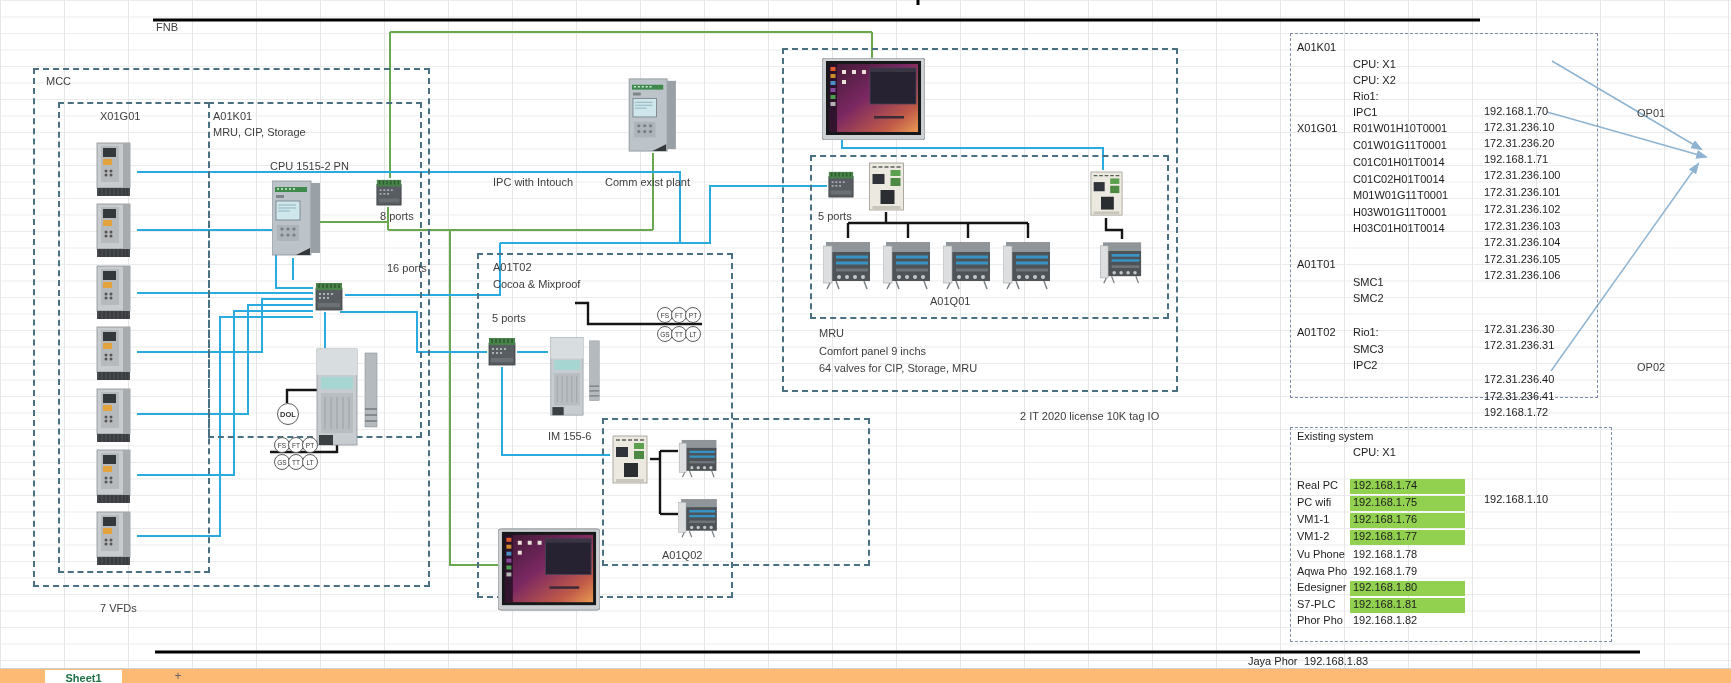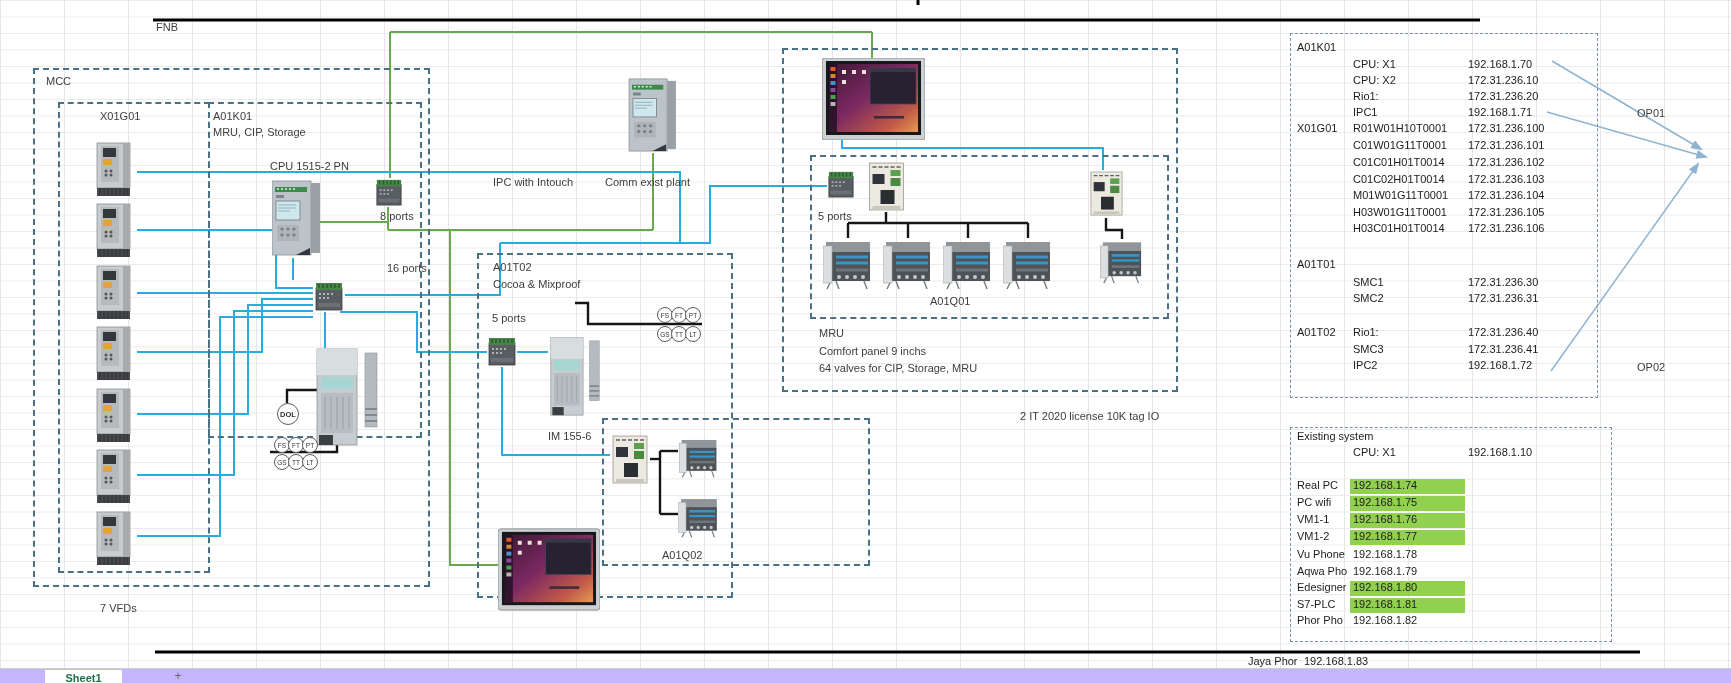--- a/index.html
+++ b/index.html
@@ -21,29 +21,29 @@
   .lb{fill:none;stroke:var(--blue);stroke-width:2;}
   .lk{fill:none;stroke:var(--black);stroke-width:2.4;}
   .rule{fill:none;stroke:#000;stroke-width:3;}
   .la{fill:none;stroke:var(--arrow);stroke-width:1.5;}
   .box{position:absolute;border:2px dashed var(--box);}
   .tbox{position:absolute;border:1px dashed var(--tborder);}
   .lbl{position:absolute;font-size:11px;color:#3d3d3d;white-space:nowrap;}
   .row{position:absolute;height:14px;font-size:11px;color:#1c1c1c;white-space:nowrap;}
   .t-g{position:absolute;left:7px;}
   .t-n{position:absolute;left:63px;}
-  .t-ip{position:absolute;left:178px;}
+  .t-ip{position:absolute;left:194px;margin-top:47px;}
   .c-lab{position:absolute;left:7px;}
   .c-ip{position:absolute;left:60px;padding-left:3px;width:112px;height:15px;}
   .c-ip.hl{background:var(--hl);}
   .dev{position:absolute;}
   .bubble{position:absolute;width:14px;height:14px;border:1px solid #5d5d5d;border-radius:50%;
     background:#fff;font-size:6.5px;color:#333;display:flex;align-items:center;justify-content:center;}
   .bubble.big{width:20px;height:20px;font-size:7.5px;font-weight:bold;}
-  .tabbar{position:absolute;left:0;top:668px;width:1731px;height:15px;background:#c4b5fd;border-top:1px solid #cfcfcf;}
+  .tabbar{position:absolute;left:0;top:668px;width:1731px;height:15px;background:#fdba74;border-top:1px solid #cfcfcf;}
   .tab-active{position:absolute;left:45px;top:1px;width:77px;height:15px;background:#ffffff;
     text-align:center;font-size:11px;font-weight:bold;color:#1e7145;line-height:17px;overflow:hidden;}
   .tab-add{position:absolute;left:170px;top:0px;width:16px;height:15px;font-size:12px;color:#666;
     text-align:center;line-height:15px;overflow:hidden;}
   svg{display:block;}
 </style>
 </head>
 <body style="--green: #6aa84f; --blue: #29abdf; --black: #151515; --arrow: #8fb4d2; --box: #4a7084; --tborder: #7d8fa8; --hl: #92d050;">
 
 <div class="grid"></div>

